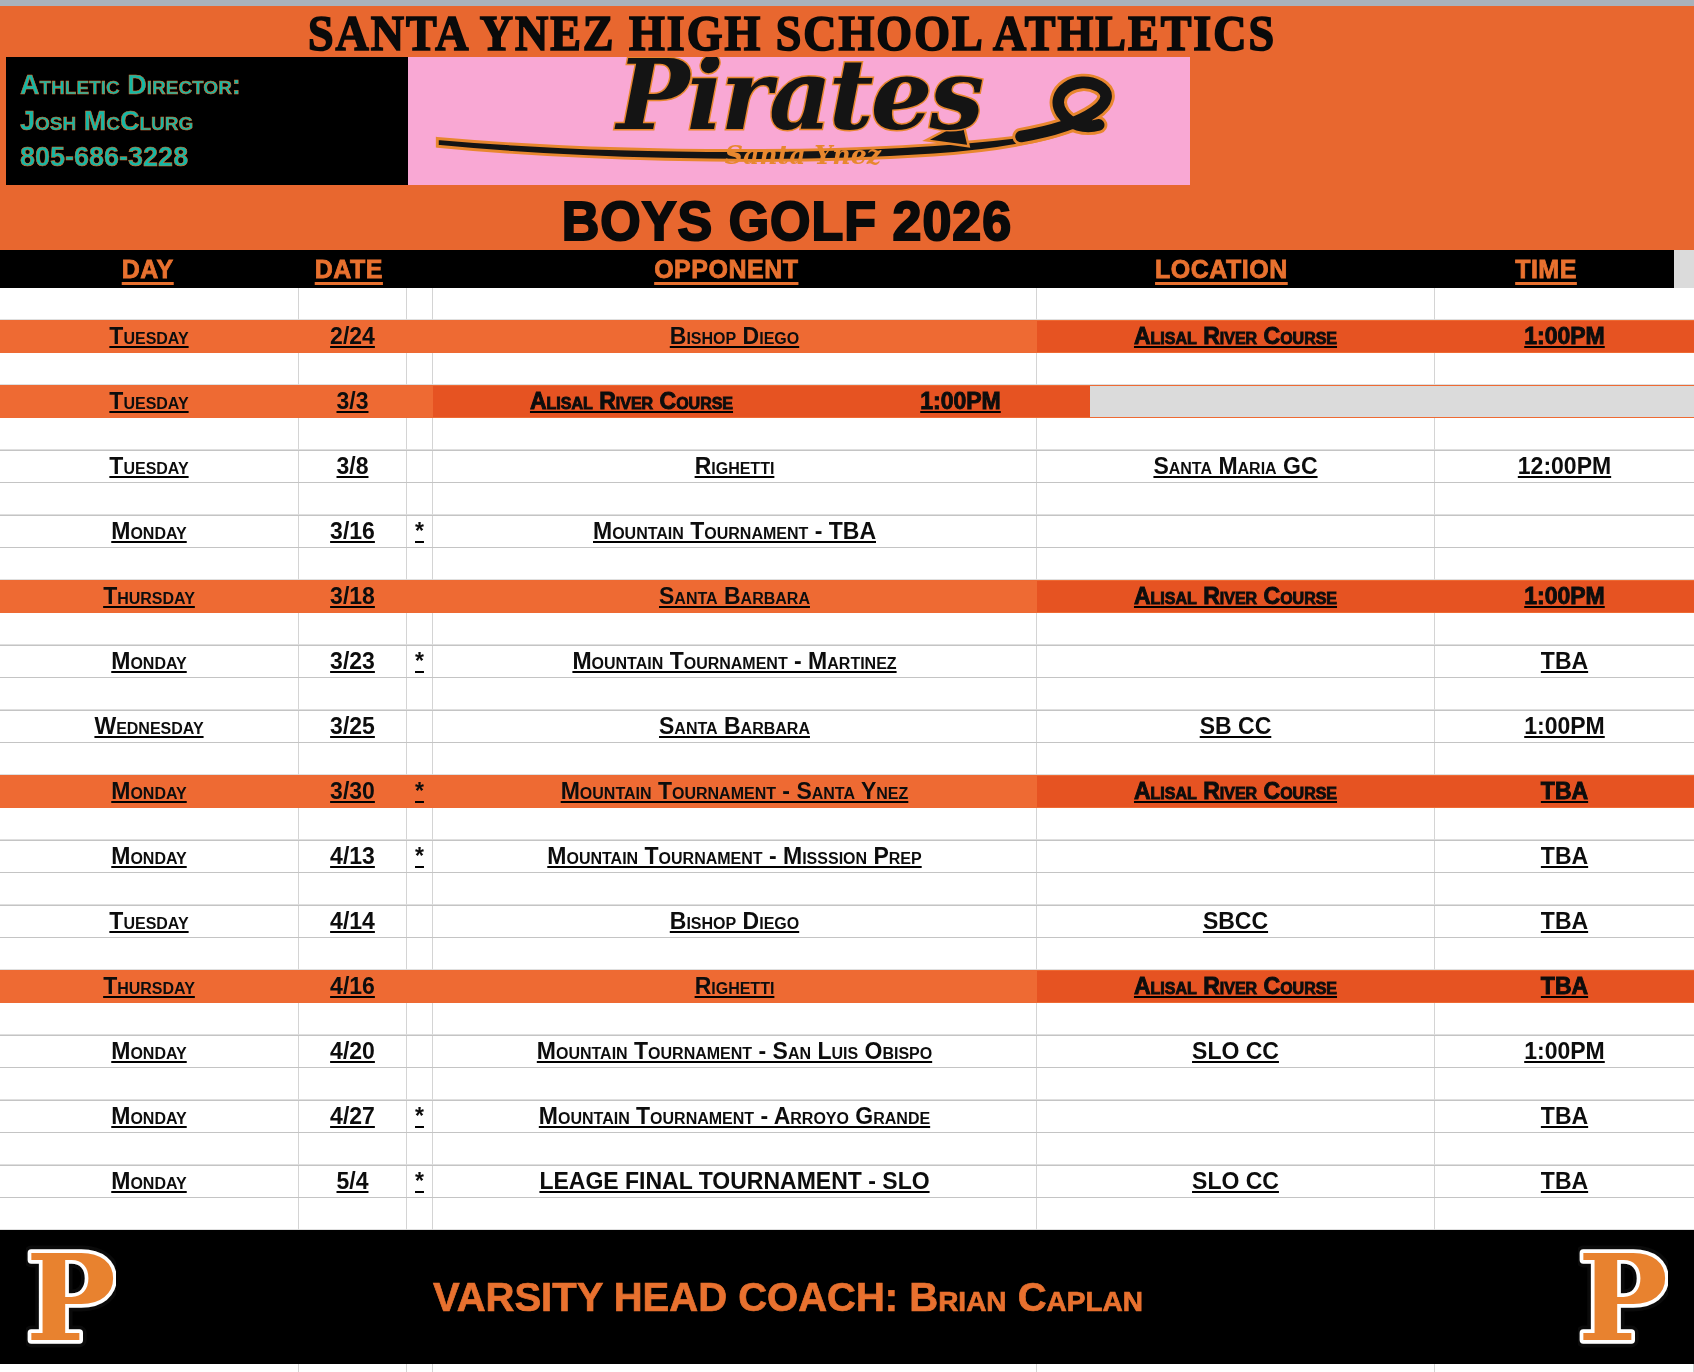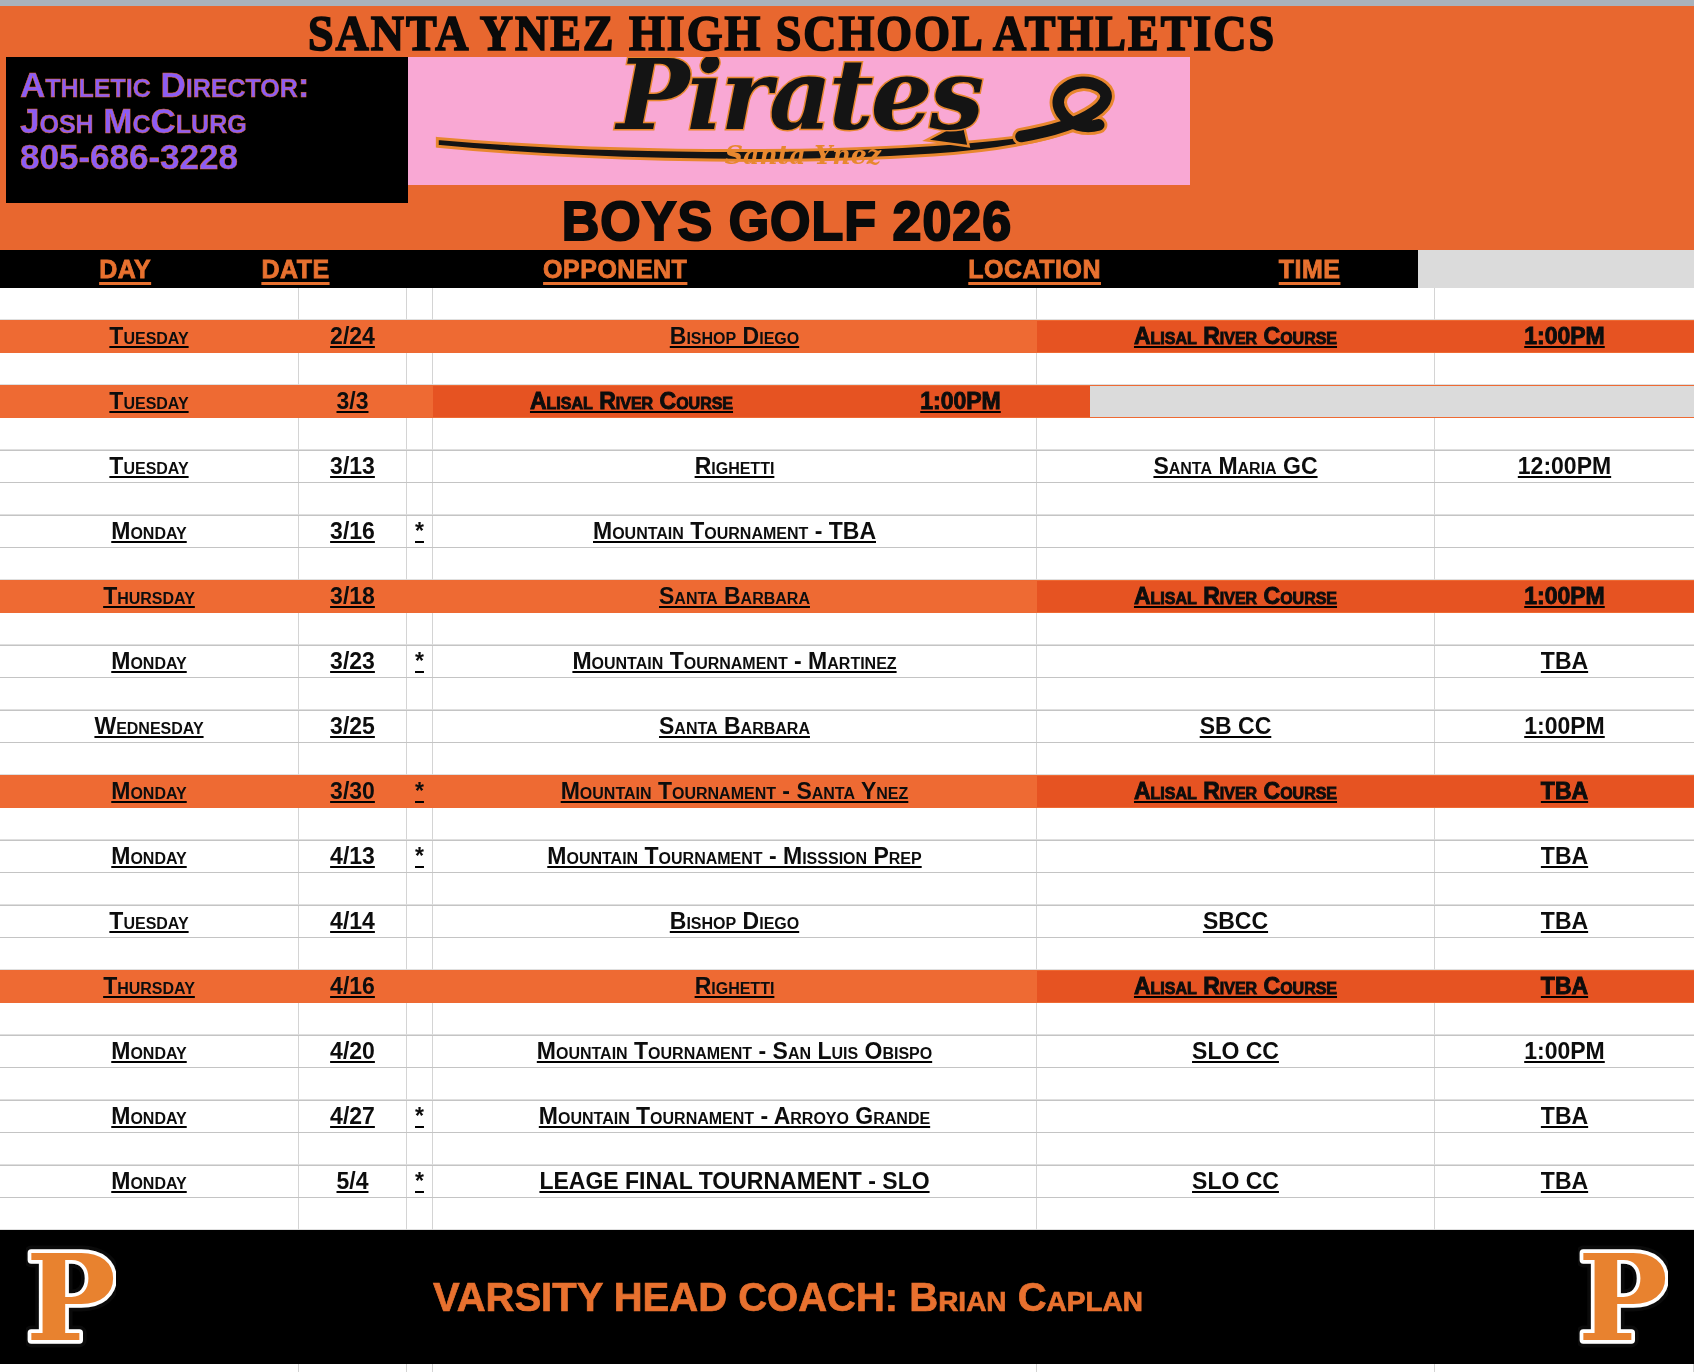--- a/index.html
+++ b/index.html
@@ -11,34 +11,34 @@
   .top-strip{height:6px;background:#A9B2BB;}
   .orange-head{position:absolute;top:6px;left:0;width:1694px;height:244px;background:#E8672F;}
   .banner-title{
     position:absolute;top:0;left:0;width:1694px;height:51px;line-height:51px;
     text-align:center;padding-right:110px;box-sizing:border-box;
     font-family:"Liberation Serif",serif;font-weight:bold;font-size:46px;color:#0A0A0A;
     -webkit-text-stroke:1.6px #0A0A0A;letter-spacing:2px;transform:scaleY(1.08);transform-origin:top;
     white-space:nowrap;
   }
   .header-band{position:absolute;top:51px;left:0;width:1694px;height:128px;}
-  .contact-box{position:absolute;top:0;height:146px;background:#000;color:#8b5cf6;
-    font-weight:bold;font-variant:small-caps;font-size:35px;line-height:36px;
+  .contact-box{position:absolute;top:0;height:128px;background:#000;color:#14b8a6;
+    font-weight:bold;font-variant:small-caps;font-size:27px;line-height:36px;
     -webkit-text-stroke:0.5px #E8712F;}
   .contact-left{left:6px;width:402px;padding:10px 0 0 14px;box-sizing:border-box;text-align:left;}
   .contact-right{left:1190px;width:498px;padding:10px 16px 0 0;box-sizing:border-box;text-align:right;}
   .logo-box{position:absolute;top:0;left:408px;width:782px;height:128px;background:#f9a8d4;overflow:hidden;}
   .sport-title{
     position:absolute;top:179px;left:0;width:1694px;height:65px;line-height:68px;
     text-align:center;padding-right:120px;box-sizing:border-box;
     font-weight:bold;font-size:52px;color:#0A0A0A;-webkit-text-stroke:2px #0A0A0A;
     letter-spacing:1px;transform:scaleY(1.05);transform-origin:top;white-space:nowrap;
   }
   
-  .thead{position:absolute;top:250px;left:0;width:1418px;height:38px;background:#000;display:flex;}
+  .thead{position:absolute;top:250px;left:0;width:1674px;height:38px;background:#000;display:flex;}
   .thead .cell{display:flex;align-items:center;justify-content:center;}
   .th-label{
     color:#E8712F;font-weight:bold;font-size:25px;letter-spacing:0.5px;
     -webkit-text-stroke:0.8px #E8712F;
     text-decoration:underline;text-decoration-thickness:2.5px;text-underline-offset:4px;
   }
   .rows{position:absolute;top:288px;left:0;width:1694px;}
   .row{display:flex;width:1694px;box-sizing:border-box;}
   .row.spacer{height:32px;background:#DBDBDB;}
   .row.data{height:33px;background:#DBDBDB;border-top:1px solid #C4C4C4;border-bottom:1px solid #C4C4C4;text-decoration:underline;}
@@ -157,21 +157,21 @@
       <div class="row spacer">
         <div class="cell c0"></div>
         <div class="cell c1"></div>
         <div class="cell c2"></div>
         <div class="cell c3"></div>
         <div class="cell c4"></div>
         <div class="cell c5"></div>
       </div>
       <div class="row data">
         <div class="cell c0">Tuesday</div>
-        <div class="cell c1">3/13</div>
+        <div class="cell c1">3/8</div>
         <div class="cell c2"></div>
         <div class="cell c3">Righetti</div>
         <div class="cell c4">Santa Maria GC</div>
         <div class="cell c5">12:00PM</div>
       </div>
       <div class="row spacer">
         <div class="cell c0"></div>
         <div class="cell c1"></div>
         <div class="cell c2"></div>
         <div class="cell c3"></div>

